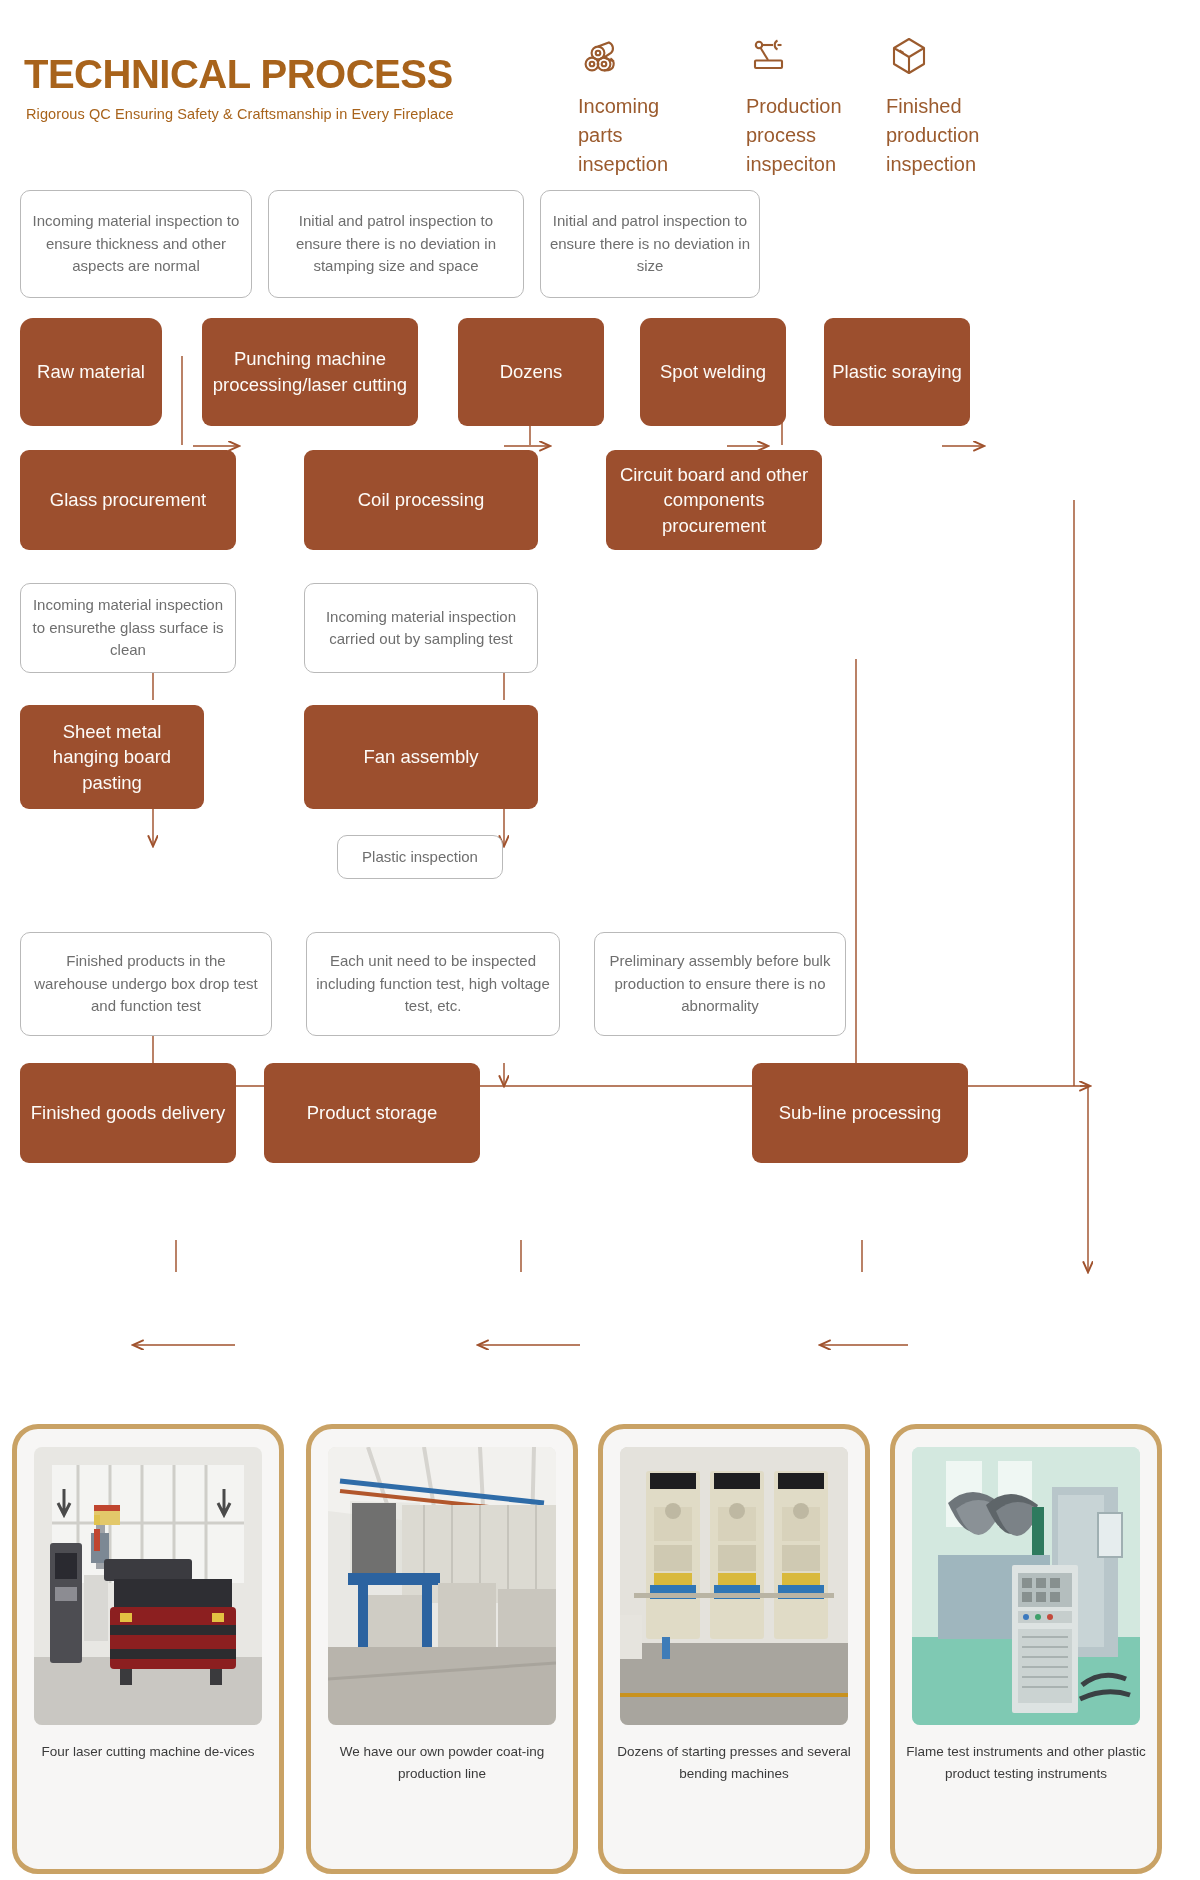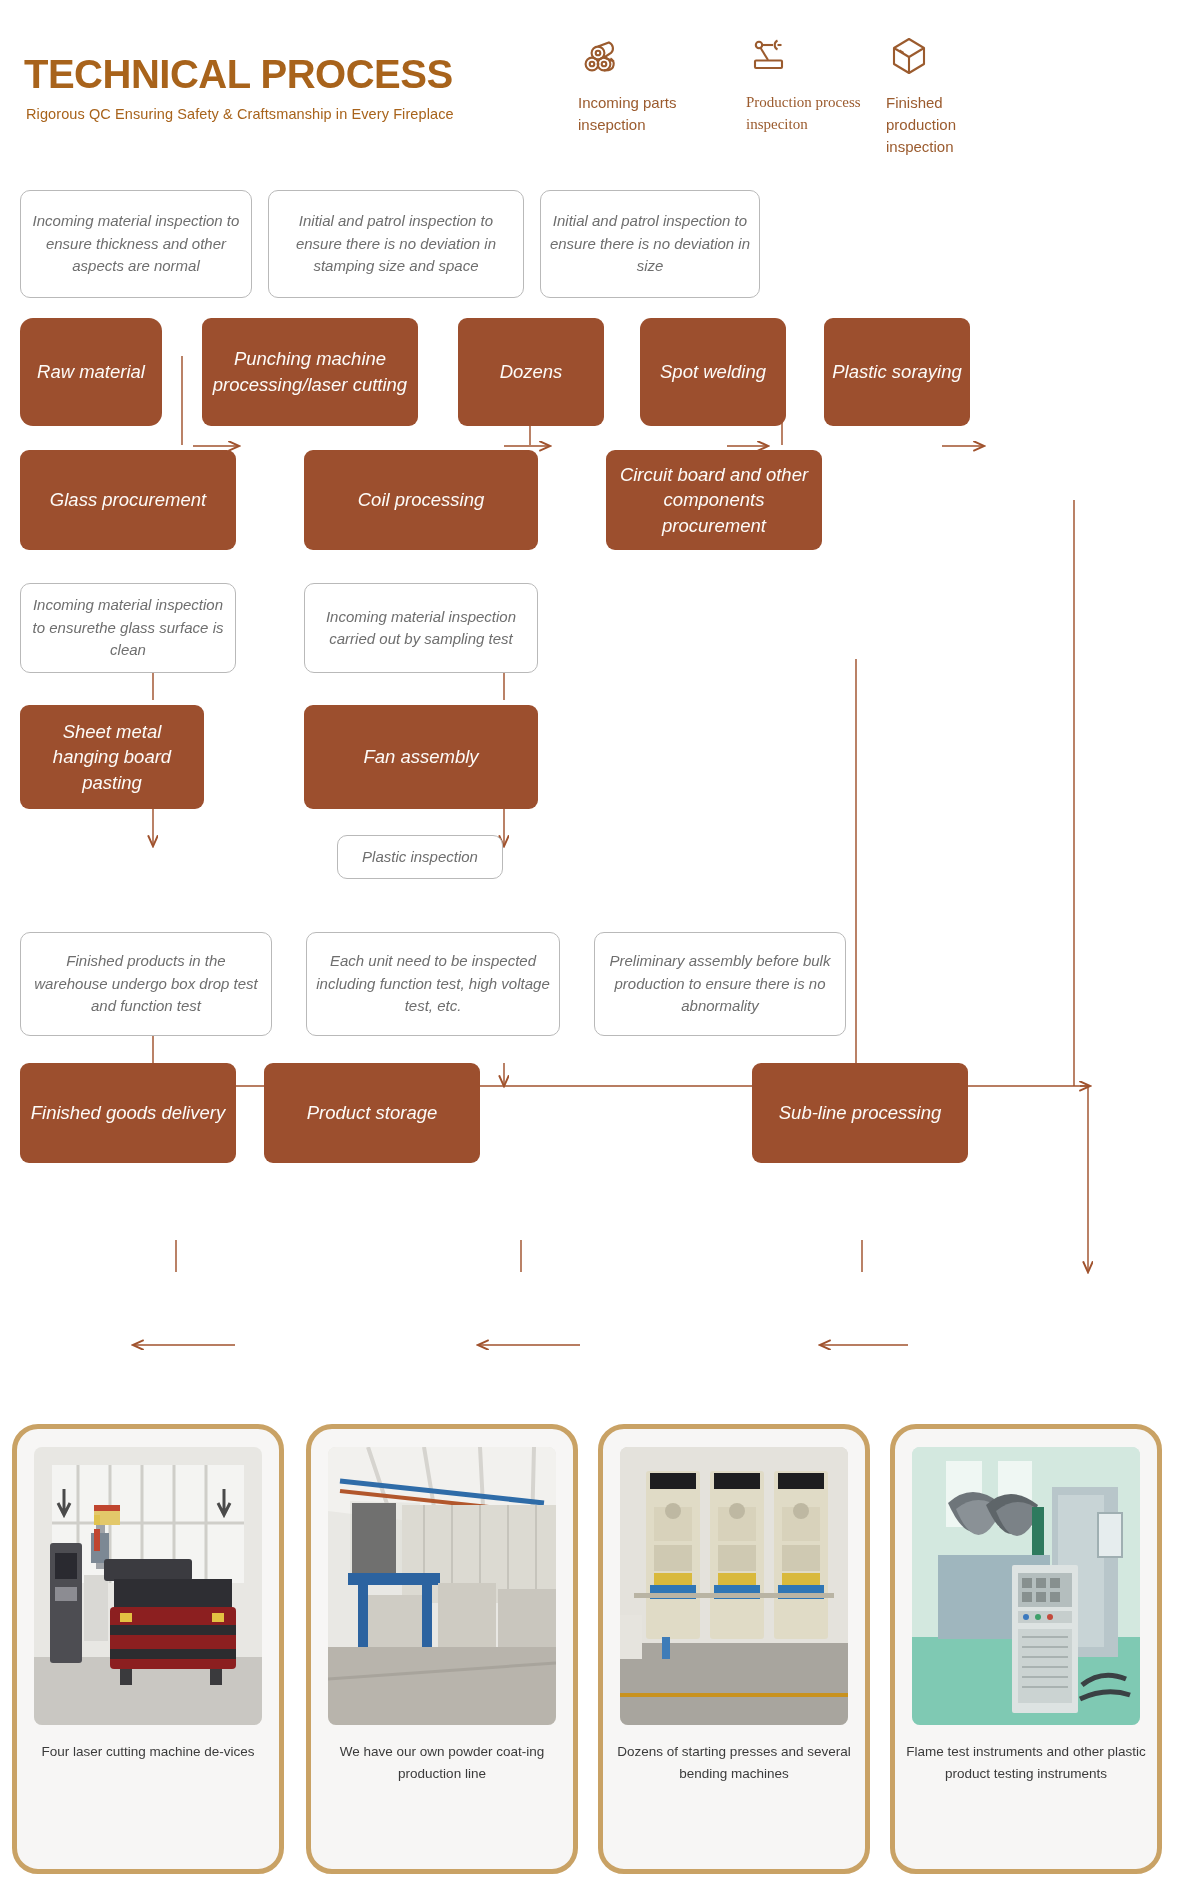--- a/index.html
+++ b/index.html
@@ -19,36 +19,35 @@
     font-size: 40px; font-weight: bold; letter-spacing: -0.5px;
     color: #A8631B;
   }
   #subtitle {
     position: absolute; left: 26px; top: 106px;
     font-size: 14.5px; color: #A8631B; letter-spacing: 0.1px;
   }
   .qc-item { position: absolute; width: 120px; }
   .qc-icon { height: 52px; display: flex; align-items: center; justify-content: flex-start; }
   .qc-label {
-    margin-top: 10px; font-size: 15px; line-height: 1.45;
+    margin-top: 10px; font-size: 20px; line-height: 1.45;
     color: #9B5B2E;
   }
   #qc-0 { left: 578px; top: 30px; }
-  #qc-1 { left: 746px; top: 30px; font-family: Liberation Serif, serif; }
+  #qc-1 { left: 746px; top: 30px; }
   #qc-2 { left: 886px; top: 30px; }
 
   
   #flow { position: absolute; left: 0; top: 0; width: 1200px; height: 1420px; }
   #wires { position: absolute; left: 0; top: 0; width: 1200px; height: 1420px; pointer-events: none; }
 
   .node {
     position: absolute;
     display: flex; align-items: center; justify-content: flex-end;
     text-align: center;
-    font-style: italic;
   }
   .node .txt { width: 100%; padding: 0 8px; }
 
   .proc {
     background: #9C4F2E;
     border-radius: 9px;
     color: #FDFBF8;
     font-size: 18.5px;
     line-height: 1.38;
   }

